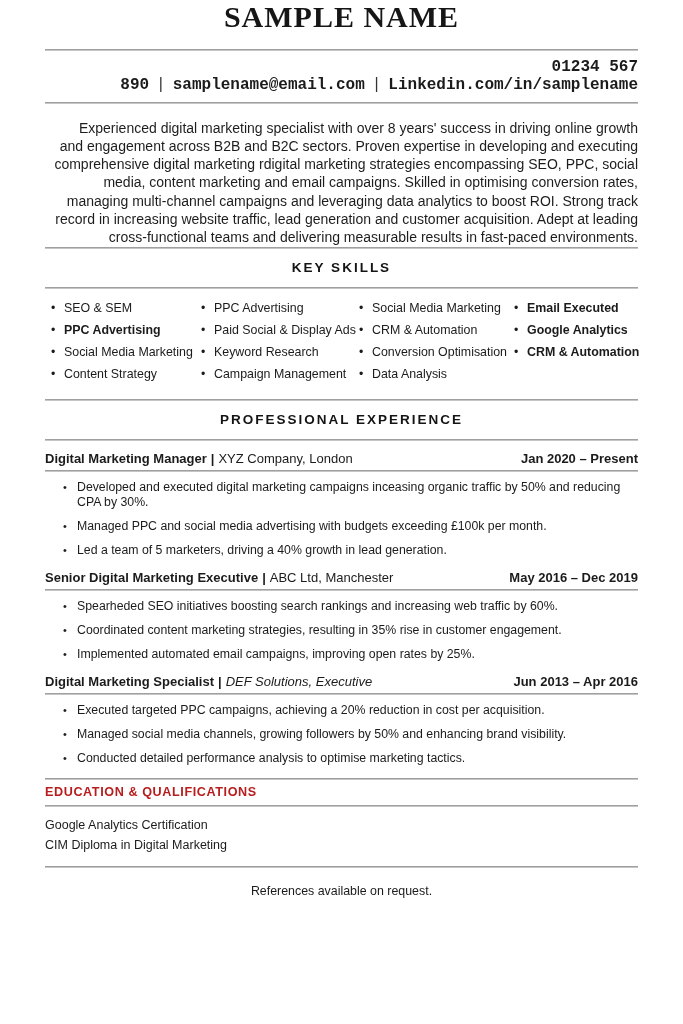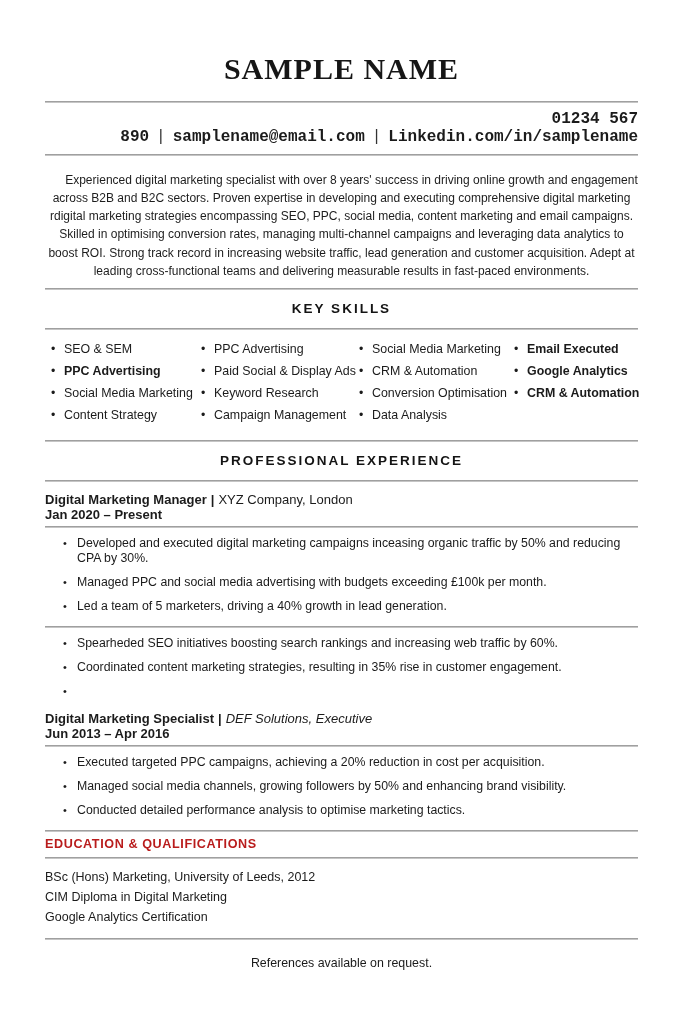--- a/index.html
+++ b/index.html
@@ -8,21 +8,20 @@
     background: #ffffff;
     width: 683px;
     height: 1024px;
     font-family: "Liberation Sans", sans-serif;
     color: #1b1b1b;
     -webkit-font-smoothing: antialiased;
   }
   .page {
     width: 593px;
     margin: 0 auto;
-    padding-top: 52px;
     box-sizing: border-box;
   }
   hr.rule {
     border: none;
     height: 2px;
     background: linear-gradient(to bottom, #8d8d8d, #d8d8d8);
     margin: 0;
   }
   
   h1.name {
@@ -40,25 +39,25 @@
     text-align: right;
     font-size: 16px;
     font-weight: 700;
     padding: 7px 0 8px 0;
     color: #1b1b1b;
     font-family: Liberation Mono, monospace;
   }
   .contact .sep { margin: 0 7px; font-weight: 400; color: #333; }
   
   p.summary {
-    font-size: 12px;
+    font-size: 14px;
     line-height: 18.3px;
     text-indent: 20px;
-    margin: 15px 0 8px 0;
-    text-align: center;
+    margin: 15px 0 0 0;
+    text-align: right;
     color: #1d1d1d;
   }
   .gap-lg { margin-top: 24px; }
   
   h2.section-heading {
     font-size: 13.5px;
     font-weight: 700;
     letter-spacing: 2px;
     text-align: center;
     margin: 8px;
@@ -83,21 +82,20 @@
   .skill-item.bold .label { font-weight: 700; }
   
   .jobs { padding-top: 10px; }
   .job { margin-bottom: 12px; }
   .job-header {
     display: flex;
     justify-content: space-between;
     align-items: baseline;
     font-size: 13px;
     margin-bottom: 4px;
-    flex-direction: column;
   }
   .job-title { font-weight: 700; }
   .job-sep { font-weight: 700; margin: 0 4px; }
   .job-company { font-weight: 400; }
   .job-company.italic { font-style: italic; }
   .job-dates { font-weight: 700; white-space: nowrap; }
   ul.bullets {
     list-style: none;
     margin: 0;
     padding: 8px 0 0 18px;
@@ -246,32 +244,37 @@
             <span class="dot">•</span>
             <span class="btext">Managed PPC and social media advertising with budgets exceeding £100k per month.</span>
           </li>
           <li>
             <span class="dot">•</span>
             <span class="btext">Led a team of 5 marketers, driving a 40% growth in lead generation.</span>
           </li>
         </ul>
       </section>
       <section class="job">
+        <div class="job-header">
+          <div class="job-left"><span class="job-title">Senior Digital Marketing Executive</span><span class="job-sep">|</span><span class="job-company">ABC Ltd, Manchester</span></div>
+          <span class="job-dates">May 2016 – Dec 2019</span>
+        </div>
         <hr class="rule">
         <ul class="bullets">
           <li>
             <span class="dot">•</span>
             <span class="btext">Spearheded SEO initiatives boosting search rankings and increasing web traffic by 60%.</span>
           </li>
           <li>
             <span class="dot">•</span>
             <span class="btext">Coordinated content marketing strategies, resulting in 35% rise in customer engagement.</span>
           </li>
           <li>
             <span class="dot">•</span>
+            <span class="btext">Implemented automated email campaigns, improving open rates by 25%.</span>
           </li>
         </ul>
       </section>
       <section class="job">
         <div class="job-header">
           <div class="job-left"><span class="job-title">Digital Marketing Specialist</span><span class="job-sep">|</span><span class="job-company italic">DEF Solutions, Executive</span></div>
           <span class="job-dates">Jun 2013 – Apr 2016</span>
         </div>
         <hr class="rule">
         <ul class="bullets">
@@ -289,22 +292,21 @@
           </li>
         </ul>
       </section>
     </div>
 
   <hr class="rule edu-top-rule">
   <h3 class="edu-heading">EDUCATION &amp; QUALIFICATIONS</h3>
   <hr class="rule">
 
   <div class="edu-items" id="edu-items">
-      <div class="edu-item">BSc (Hons) Marketing, University of Leeds, 2012</div>
+      <div class="edu-item">Google Analytics Certification</div>
       <div class="edu-item">CIM Diploma in Digital Marketing</div>
-      <div class="edu-item">Google Analytics Certification</div>
     </div>
 
   <hr class="rule">
 
   <p class="references">References available on request.</p>
 
 </div>
 
 </body></html>

